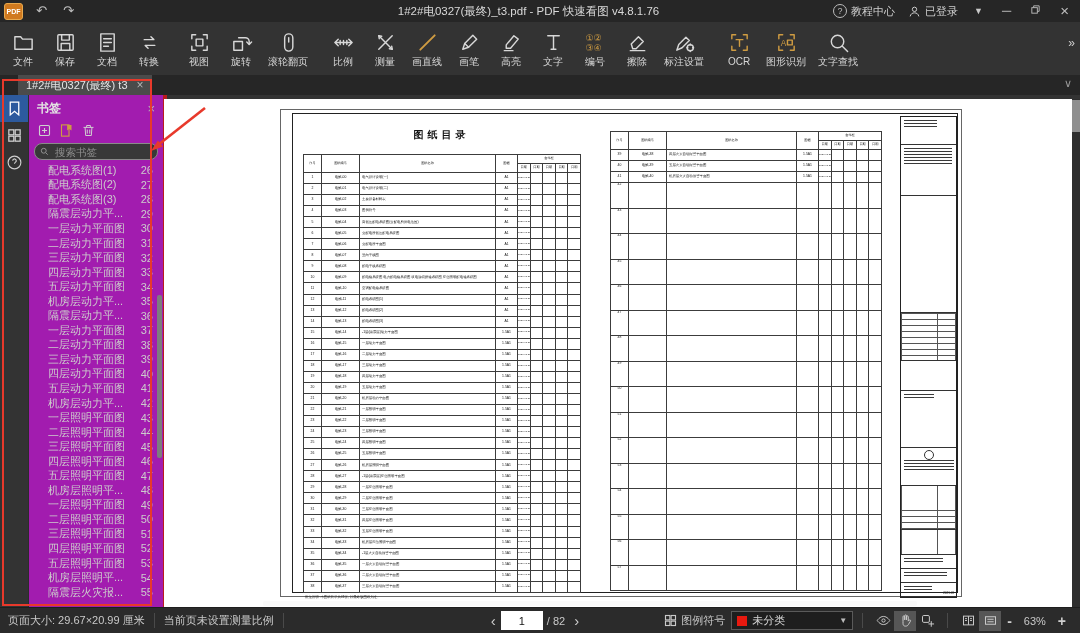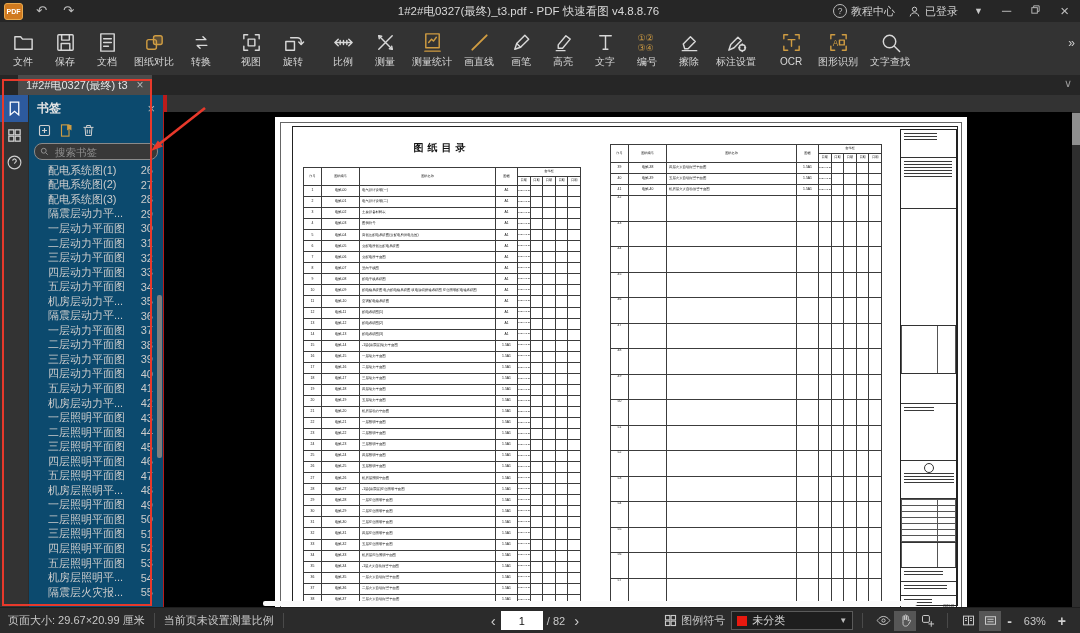--- a/index.html
+++ b/index.html
@@ -37,42 +37,42 @@
   .tab{position:absolute;left:18px;top:0;height:20px;background:#4b4b4b;color:#e6e6e6;
        display:flex;align-items:center;padding:0 8px;gap:9px;font-size:11px;}
   .tabclose{color:#b5b5b5;font-size:12px;}
   .tab-collapse{position:absolute;right:8px;top:2px;color:#9a9a9a;font-size:11px;}
   
   .bodyarea{position:absolute;left:0;top:95px;width:1080px;height:512px;}
   .rail{position:absolute;left:0;top:0;width:28px;height:100%;background:#333;border-right:1px solid #2c2c2c;}
   .railbtn{width:28px;height:27px;display:flex;align-items:center;justify-content:center;color:#cfcfcf;}
   .railbtn svg{width:17px;height:17px;}
   .railbtn.active{background:#2d5a9e;color:#fff;}
-  .panel{position:absolute;left:29px;top:0;width:134px;height:100%;background:#0c4a6e;border-right:4px solid #b91c1c;}
+  .panel{position:absolute;left:29px;top:0;width:134px;height:100%;background:#a21caf;border-right:4px solid #b91c1c;}
   .panelhead{display:flex;align-items:center;height:26px;padding:0 8px;}
   .paneltitle{flex:1;font-weight:bold;color:#e3e3e3;font-size:12px;}
   .panelclose{color:#b5b5b5;font-size:13px;}
   .paneltools{display:flex;align-items:center;gap:7px;padding:2px 8px 4px;}
   .ptool{width:15px;height:15px;color:#cfcfcf;}
   .ptool svg{width:15px;height:15px;display:block;}
   .ptool.accent{color:#cf9c42;}
   .searchbox{margin:1px 5px 3px;height:15px;border:1px solid #8a8a8a;border-radius:8px;
              display:flex;align-items:center;padding:0 5px;gap:4px;background:#383838;}
   .searchbox svg{width:9px;height:9px;color:#9a9a9a;flex:none;}
   .searchbox input{flex:1;min-width:0;background:transparent;border:none;outline:none;
                    color:#cfcfcf;font-size:10.5px;font-family:inherit;}
   .searchbox input::placeholder{color:#8f8f8f;}
   .bmlist{position:absolute;left:0;top:68px;right:6px;bottom:4px;overflow:hidden;}
   .bmitem{display:flex;align-items:center;height:14.55px;padding-left:19px;padding-right:4px;
           color:#cccccc;font-size:11px;white-space:nowrap;}
   .bmlabel{flex:1;overflow:hidden;}
   .bmpage{margin-left:4px;}
   .pscroll{position:absolute;right:1px;top:200px;width:5px;height:163px;background:#7d7d7d;border-radius:2px;}
   
-  .viewer{position:absolute;left:164px;top:17px;right:0;height:100%;background:#000000;}
+  .viewer{position:absolute;left:164px;top:4px;right:0;height:100%;background:#ffffff;}
   .vscroll-track{position:absolute;right:0;top:0;width:8px;height:100%;background:#2e2e2e;}
   .vscroll-thumb{position:absolute;right:0;top:1px;width:8px;height:32px;background:#8f8f8f;}
   .page{position:absolute;left:111px;top:5px;width:692px;height:498px;background:#fff;}
   .frame-outer{position:absolute;inset:5px;border:0.7px solid #666;}
   .frame-inner{position:absolute;top:9px;bottom:9px;left:17px;right:9px;border:1.1px solid #222;}
   .pg-title{position:absolute;left:28px;top:24px;width:277px;text-align:center;color:#111;
             font-family:"Liberation Serif","DejaVu Serif",serif;font-weight:bold;font-size:10px;letter-spacing:4px;}
   table.cat{border-collapse:collapse;table-layout:fixed;position:absolute;background:#fff;
             font-size:3.4px;color:#111;line-height:1;}
   #cat-left{left:28px;top:50px;width:277px;}
@@ -125,21 +125,21 @@
 <body>
 
 <div id="app">
 
   <div class="titlebar">
     <div class="tb-left">
       <div class="logo">PDF</div>
       <span class="tb-ico">↶</span>
       <span class="tb-ico">↷</span>
     </div>
-    <div class="tb-title">1#2#电0327(最终)_t3.pdf - PDF 快速看图 v4.8.8.76</div>
+    <div class="tb-title">1#2#电0327(最终)_t3.pdf - PDF 快速看图 v4.8.1.76</div>
     <div class="tb-right">
       <span class="tb-item">
         <span class="qbadge">?</span>
         <span>教程中心</span>
       </span>
       <span class="tb-item">
         <span class="icon14">
           <svg viewBox="0 0 24 24" fill="none" stroke="currentColor" stroke-width="1.8">
               <circle cx="12" cy="8" r="4"></circle>
               <path d="M4 21c1-4.5 4-6.5 8-6.5s7 2 8 6.5"></path>
@@ -180,29 +180,20 @@
         </div>
         <div class="tbtn">
           <span class="ticon">
             <svg viewBox="0 0 24 24" fill="none" stroke="currentColor" stroke-width="1.5" stroke-linecap="round" stroke-linejoin="round">
               <rect x="5" y="3" width="14" height="18"></rect>
               <path d="M8 8h8M8 12h8M8 16h5"></path>
             </svg>
           </span>
           <span class="tlabel">文档</span>
         </div>
-        <div class="tbtn accent">
-          <span class="ticon">
-            <svg viewBox="0 0 24 24" fill="none" stroke="currentColor" stroke-width="1.5" stroke-linecap="round" stroke-linejoin="round">
-              <rect x="4" y="9" width="10" height="10" rx="2"></rect>
-              <rect x="11" y="5" width="9" height="9" rx="2" fill="currentColor" fill-opacity="0.25"></rect>
-            </svg>
-          </span>
-          <span class="tlabel">图纸对比</span>
-        </div>
         <div class="tbtn">
           <span class="ticon">
             <svg viewBox="0 0 24 24" fill="none" stroke="currentColor" stroke-width="1.5" stroke-linecap="round" stroke-linejoin="round">
               <path d="M6.5 9h10l-3-3M17.5 15h-10l3 3"></path>
             </svg>
           </span>
           <span class="tlabel">转换</span>
         </div>
       </div>
       <div class="tsep"></div>
@@ -219,50 +210,49 @@
         <div class="tbtn">
           <span class="ticon">
             <svg viewBox="0 0 24 24" fill="none" stroke="currentColor" stroke-width="1.5" stroke-linecap="round" stroke-linejoin="round">
               <rect x="4" y="11" width="9" height="9"></rect>
               <path d="M9 7h7a4 4 0 014 4v2.5"></path>
               <path d="M17.5 11.5l2.5 2.5 2.5-2.5"></path>
             </svg>
           </span>
           <span class="tlabel">旋转</span>
         </div>
+        <div class="tbtn">
+          <span class="ticon">
+            <svg viewBox="0 0 24 24" fill="none" stroke="currentColor" stroke-width="1.5" stroke-linecap="round" stroke-linejoin="round">
+              <rect x="8" y="3" width="8.5" height="18" rx="4.2"></rect>
+              <path d="M12.2 7v4.5"></path>
+            </svg>
+          </span>
+          <span class="tlabel">滚轮翻页</span>
+        </div>
       </div>
       <div class="tsep"></div>
       <div class="tgroup">
         <div class="tbtn">
           <span class="ticon">
             <svg viewBox="0 0 24 24" fill="none" stroke="currentColor" stroke-width="1.5" stroke-linecap="round" stroke-linejoin="round">
               <path d="M3 12h18M3 12l3.5-3.5M3 12l3.5 3.5M21 12l-3.5-3.5M21 12l-3.5 3.5"></path>
               <path d="M8.5 10v4M12 10v4M15.5 10v4"></path>
             </svg>
           </span>
           <span class="tlabel">比例</span>
         </div>
         <div class="tbtn">
           <span class="ticon">
             <svg viewBox="0 0 24 24" fill="none" stroke="currentColor" stroke-width="1.5" stroke-linecap="round" stroke-linejoin="round">
               <path d="M5 19L19 5M5 5l14 14"></path>
               <path d="M5 5l3 .5M5 5l.5 3M19 19l-3-.5M19 19l-.5-3"></path>
             </svg>
           </span>
           <span class="tlabel">测量</span>
-        </div>
-        <div class="tbtn accent">
-          <span class="ticon">
-            <svg viewBox="0 0 24 24" fill="none" stroke="currentColor" stroke-width="1.5" stroke-linecap="round" stroke-linejoin="round">
-              <rect x="5" y="3" width="14" height="14.5"></rect>
-              <path d="M8 12l3-3.5 2 2 3-4"></path>
-              <path d="M4 21h16"></path>
-            </svg>
-          </span>
-          <span class="tlabel">测量统计</span>
         </div>
         <div class="tbtn accent">
           <span class="ticon">
             <svg viewBox="0 0 24 24" fill="none" stroke="currentColor" stroke-width="1.5" stroke-linecap="round" stroke-linejoin="round">
               <path d="M4.5 19.5L19.5 4.5" stroke-width="2"></path>
             </svg>
           </span>
           <span class="tlabel">画直线</span>
         </div>
         <div class="tbtn">

